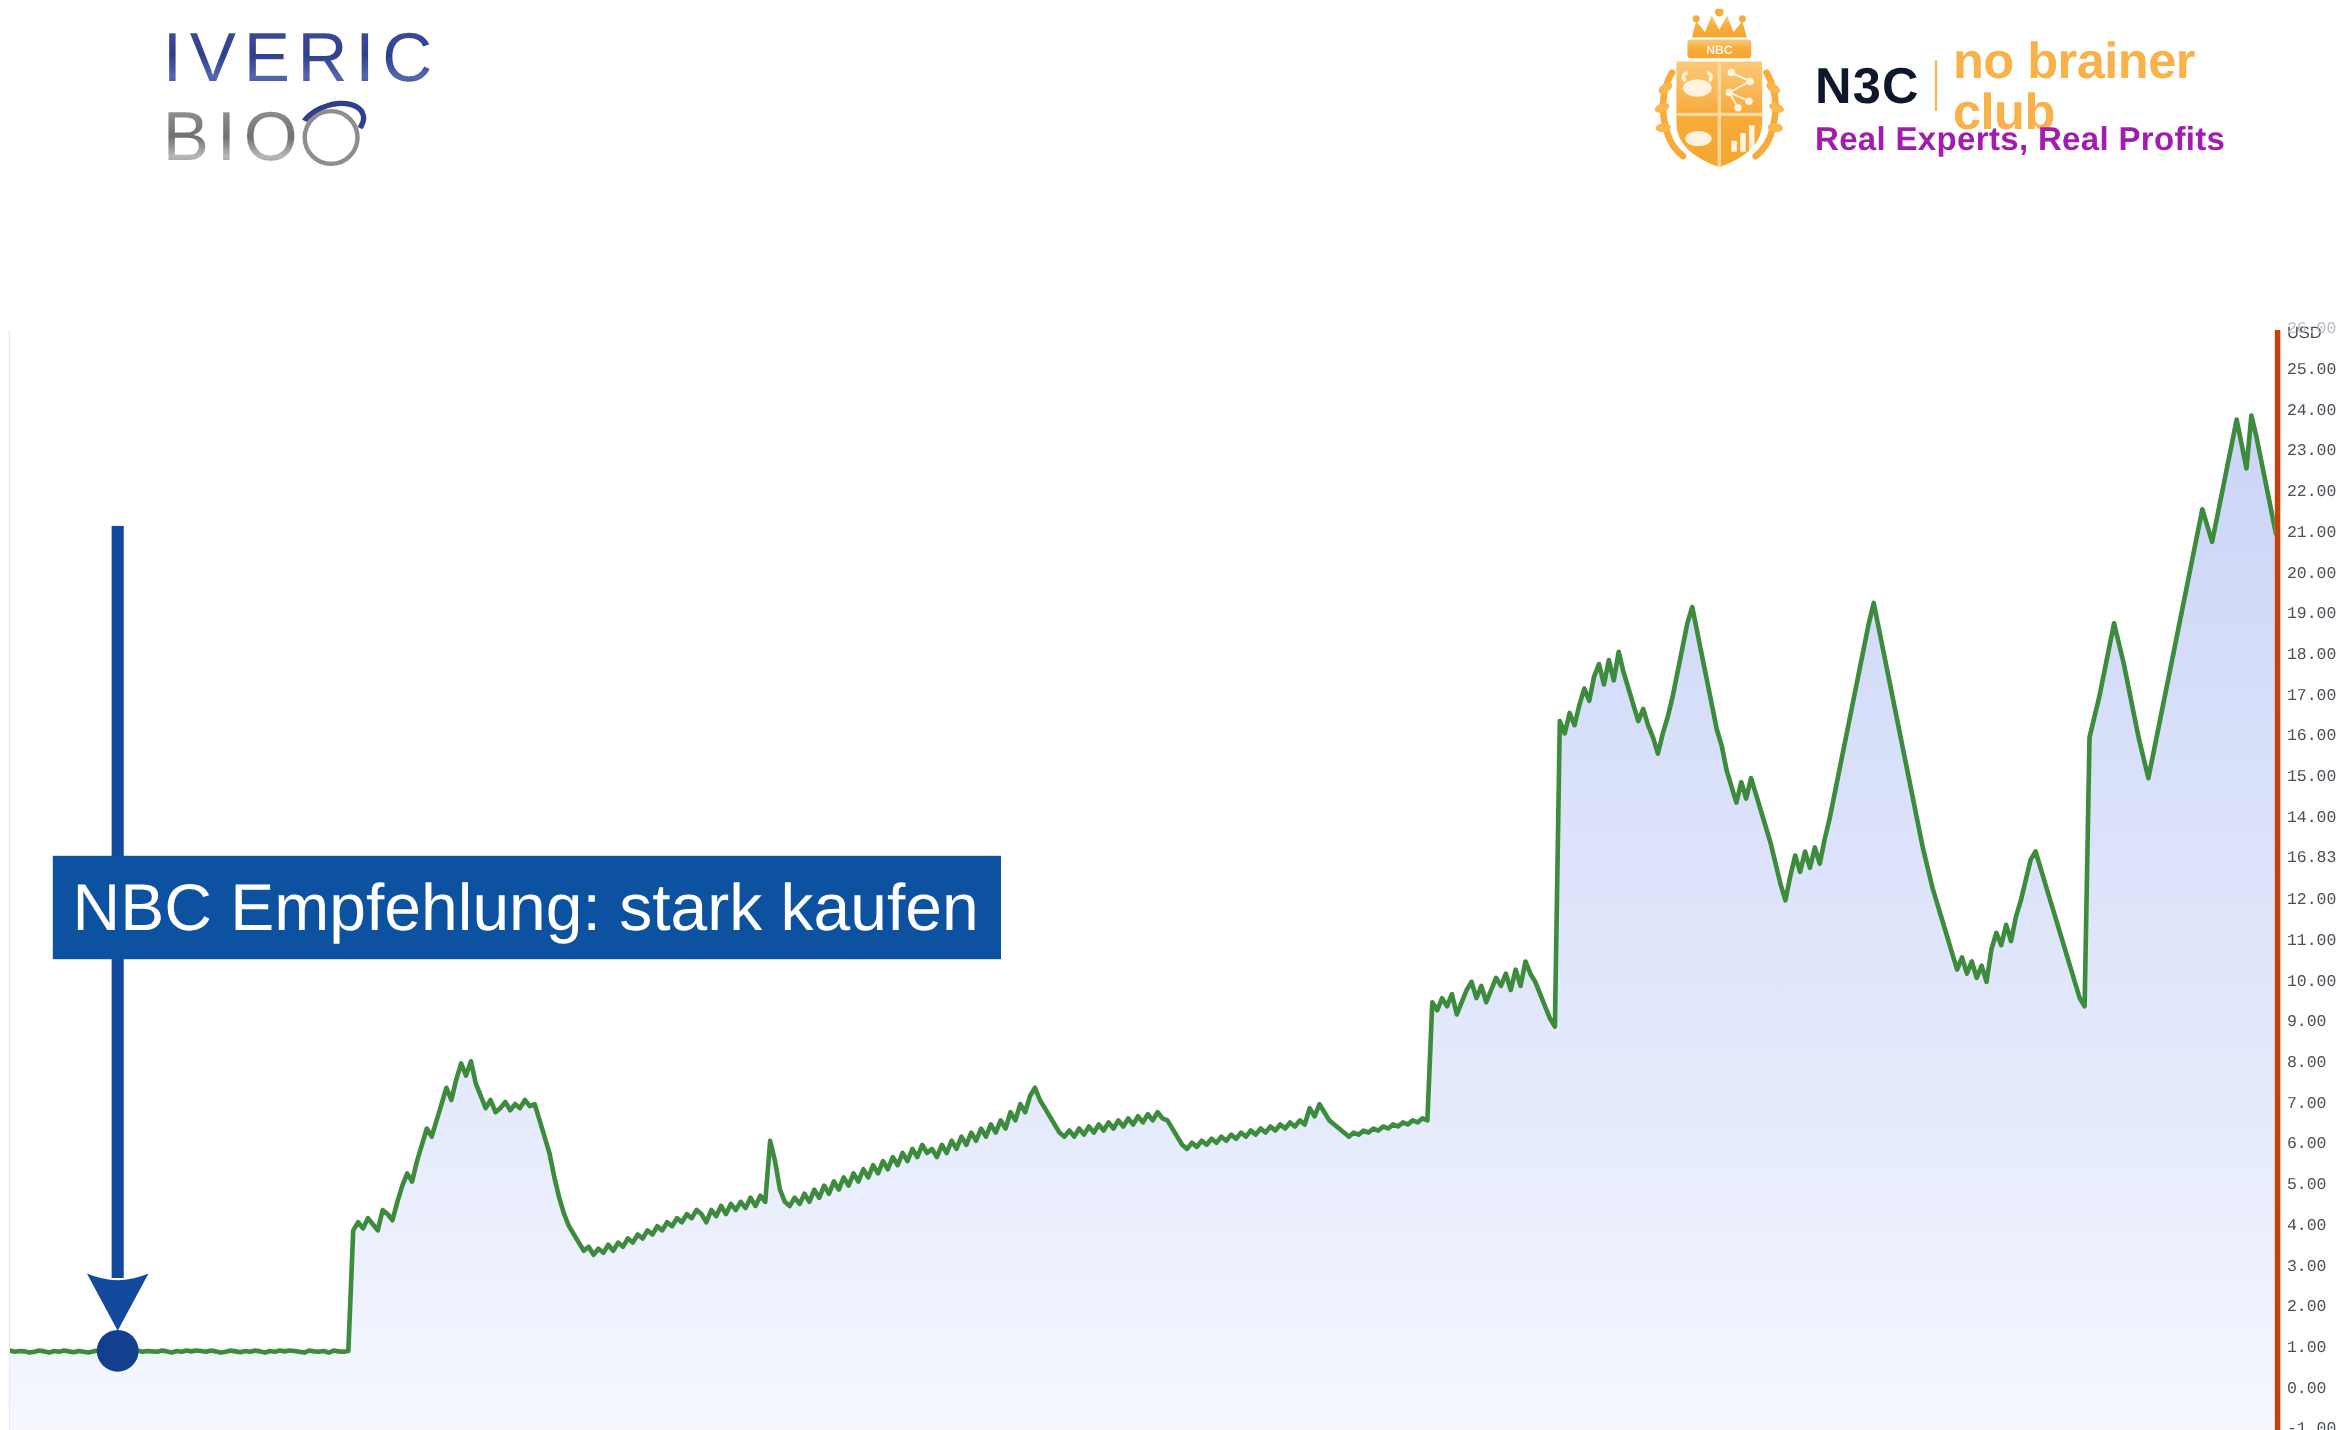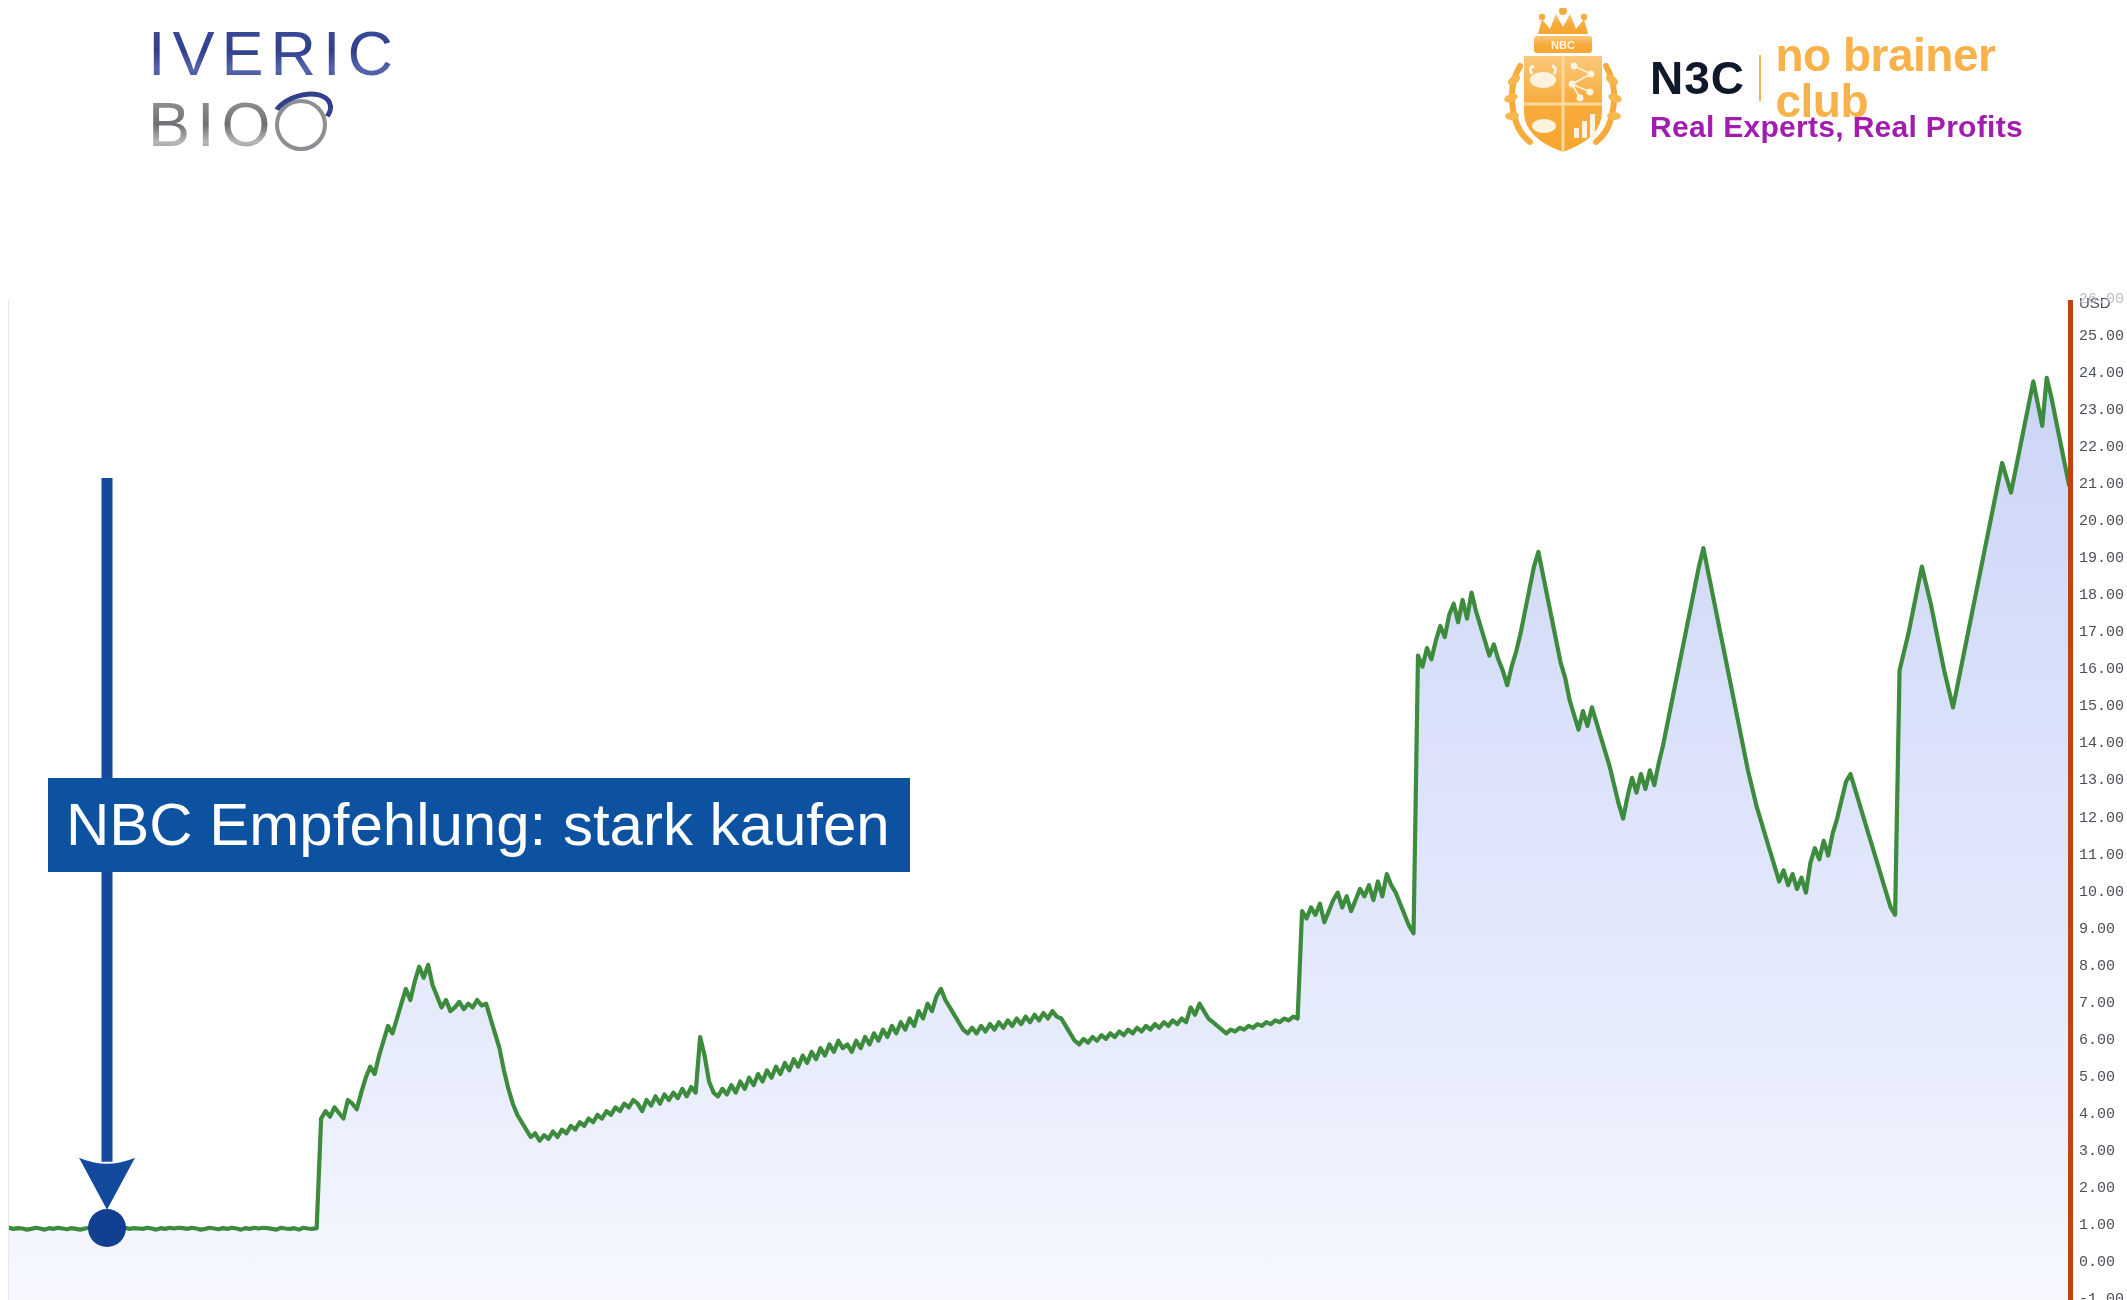--- a/index.html
+++ b/index.html
@@ -196,21 +196,21 @@
       <span class="axis-tick" style="top: 102.111px;">23.00</span>
       <span class="axis-tick" style="top: 139.148px;">22.00</span>
       <span class="axis-tick" style="top: 176.185px;">21.00</span>
       <span class="axis-tick" style="top: 213.222px;">20.00</span>
       <span class="axis-tick" style="top: 250.259px;">19.00</span>
       <span class="axis-tick" style="top: 287.296px;">18.00</span>
       <span class="axis-tick" style="top: 324.333px;">17.00</span>
       <span class="axis-tick" style="top: 361.37px;">16.00</span>
       <span class="axis-tick" style="top: 398.407px;">15.00</span>
       <span class="axis-tick" style="top: 435.444px;">14.00</span>
-      <span class="axis-tick" style="top: 472.481px;">13.00</span>
+      <span class="axis-tick" style="top: 472.481px;">16.83</span>
       <span class="axis-tick" style="top: 509.519px;">12.00</span>
       <span class="axis-tick" style="top: 546.556px;">11.00</span>
       <span class="axis-tick" style="top: 583.593px;">10.00</span>
       <span class="axis-tick" style="top: 620.63px;">9.00</span>
       <span class="axis-tick" style="top: 657.667px;">8.00</span>
       <span class="axis-tick" style="top: 694.704px;">7.00</span>
       <span class="axis-tick" style="top: 731.741px;">6.00</span>
       <span class="axis-tick" style="top: 768.778px;">5.00</span>
       <span class="axis-tick" style="top: 805.815px;">4.00</span>
       <span class="axis-tick" style="top: 842.852px;">3.00</span>

